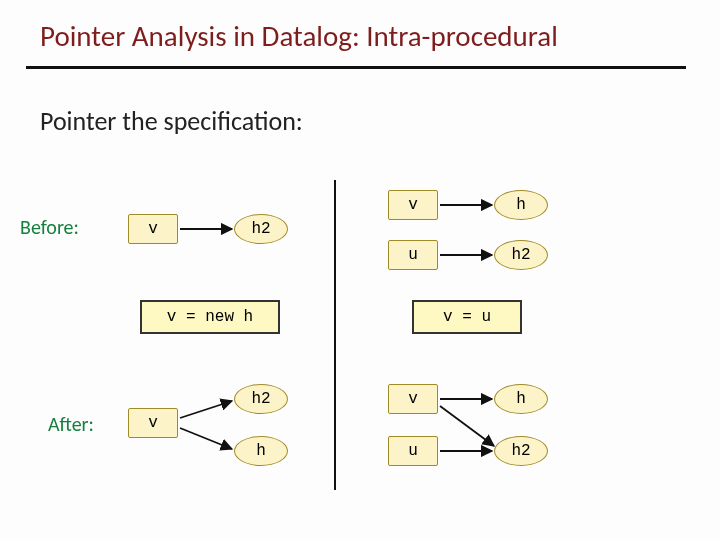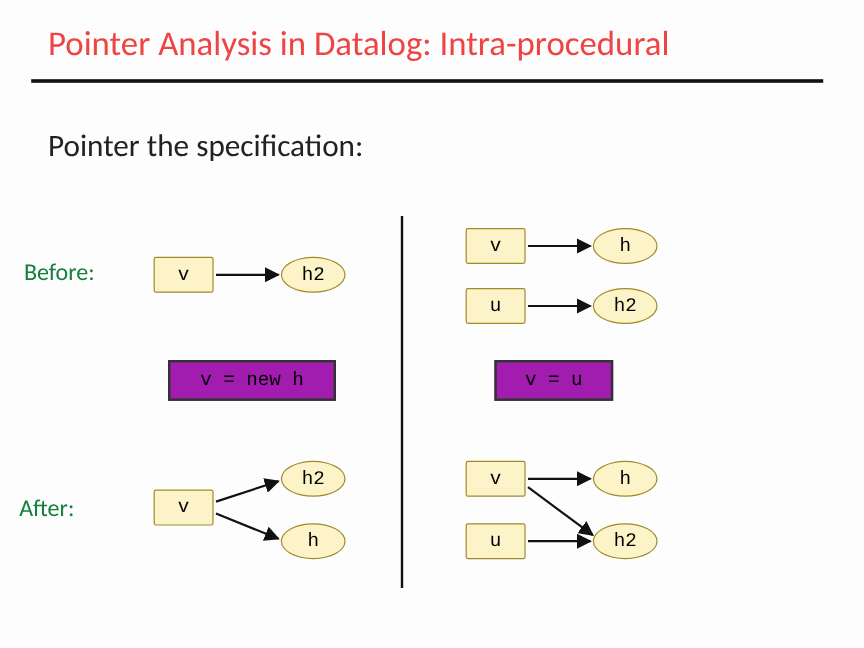--- a/index.html
+++ b/index.html
@@ -9,21 +9,21 @@
     background: #fdfdfd;
     font-family: Calibri, Arial, sans-serif;
     position: relative;
     overflow: hidden;
   }
   .title {
     position: absolute;
     top: 18px;
     left: 40px;
     font-size: 29px;
-    color: #ef4444;
+    color: #7f1d1d;
   }
   .hr {
     position: absolute;
     top: 66px;
     left: 26px;
     width: 660px;
     height: 3px;
     background: #111;
   }
   .subtitle {
@@ -54,21 +54,21 @@
     font-size: 16px;
     text-align: center;
     line-height: 28px;
     height: 30px;
   }
   .node.rect { border-radius: 2px; width: 50px; }
   .node.oval { border-radius: 50%; width: 54px; }
   .stmt {
     position: absolute;
     border: 2px solid #333;
-    background: #a21caf;
+    background: #fef9c3;
     font-family: "Courier New", monospace;
     font-size: 16px;
     text-align: center;
     line-height: 30px;
     height: 34px;
   }
   svg.arrows {
     position: absolute;
     left: 0; top: 0;
     width: 720px; height: 540px;
@@ -76,39 +76,39 @@
   }
 </style>
 </head>
 <body>
 
 <div class="title">Pointer Analysis in Datalog: Intra-procedural</div>
 <div class="hr"></div>
 <div class="subtitle">Pointer the specification:</div>
 
 <div class="row-label" style="left:20px; top:215px">Before:</div>
-<div class="row-label" style="left:16px; top:412px">After:</div>
+<div class="row-label" style="left:48px; top:412px">After:</div>
 
 <div class="vdivider"></div>
 
 <div class="node rect" style="left:128px; top:214px">v</div>
 <div class="node oval" style="left:234px; top:214px">h2</div>
 
 <div class="stmt" style="left:140px; top:300px; width:140px">v = new h</div>
 
 <div class="node rect" style="left:128px; top:408px">v</div>
 <div class="node oval" style="left:234px; top:384px">h2</div>
 <div class="node oval" style="left:234px; top:436px">h</div>
 
 <div class="node rect" style="left:388px; top:190px">v</div>
 <div class="node oval" style="left:494px; top:190px">h</div>
 <div class="node rect" style="left:388px; top:240px">u</div>
 <div class="node oval" style="left:494px; top:240px">h2</div>
 
-<div class="stmt" style="left:412px; top:300px; width:99px">v = u</div>
+<div class="stmt" style="left:412px; top:300px; width:110px">v = u</div>
 
 <div class="node rect" style="left:388px; top:384px">v</div>
 <div class="node oval" style="left:494px; top:384px">h</div>
 <div class="node rect" style="left:388px; top:436px">u</div>
 <div class="node oval" style="left:494px; top:436px">h2</div>
 
 <svg class="arrows">
   <defs>
     <marker id="ah" viewBox="0 0 10 10" refX="9" refY="5" markerWidth="7" markerHeight="7" orient="auto-start-reverse">
       <path d="M 0 0 L 10 5 L 0 10 z" fill="#111"></path>

